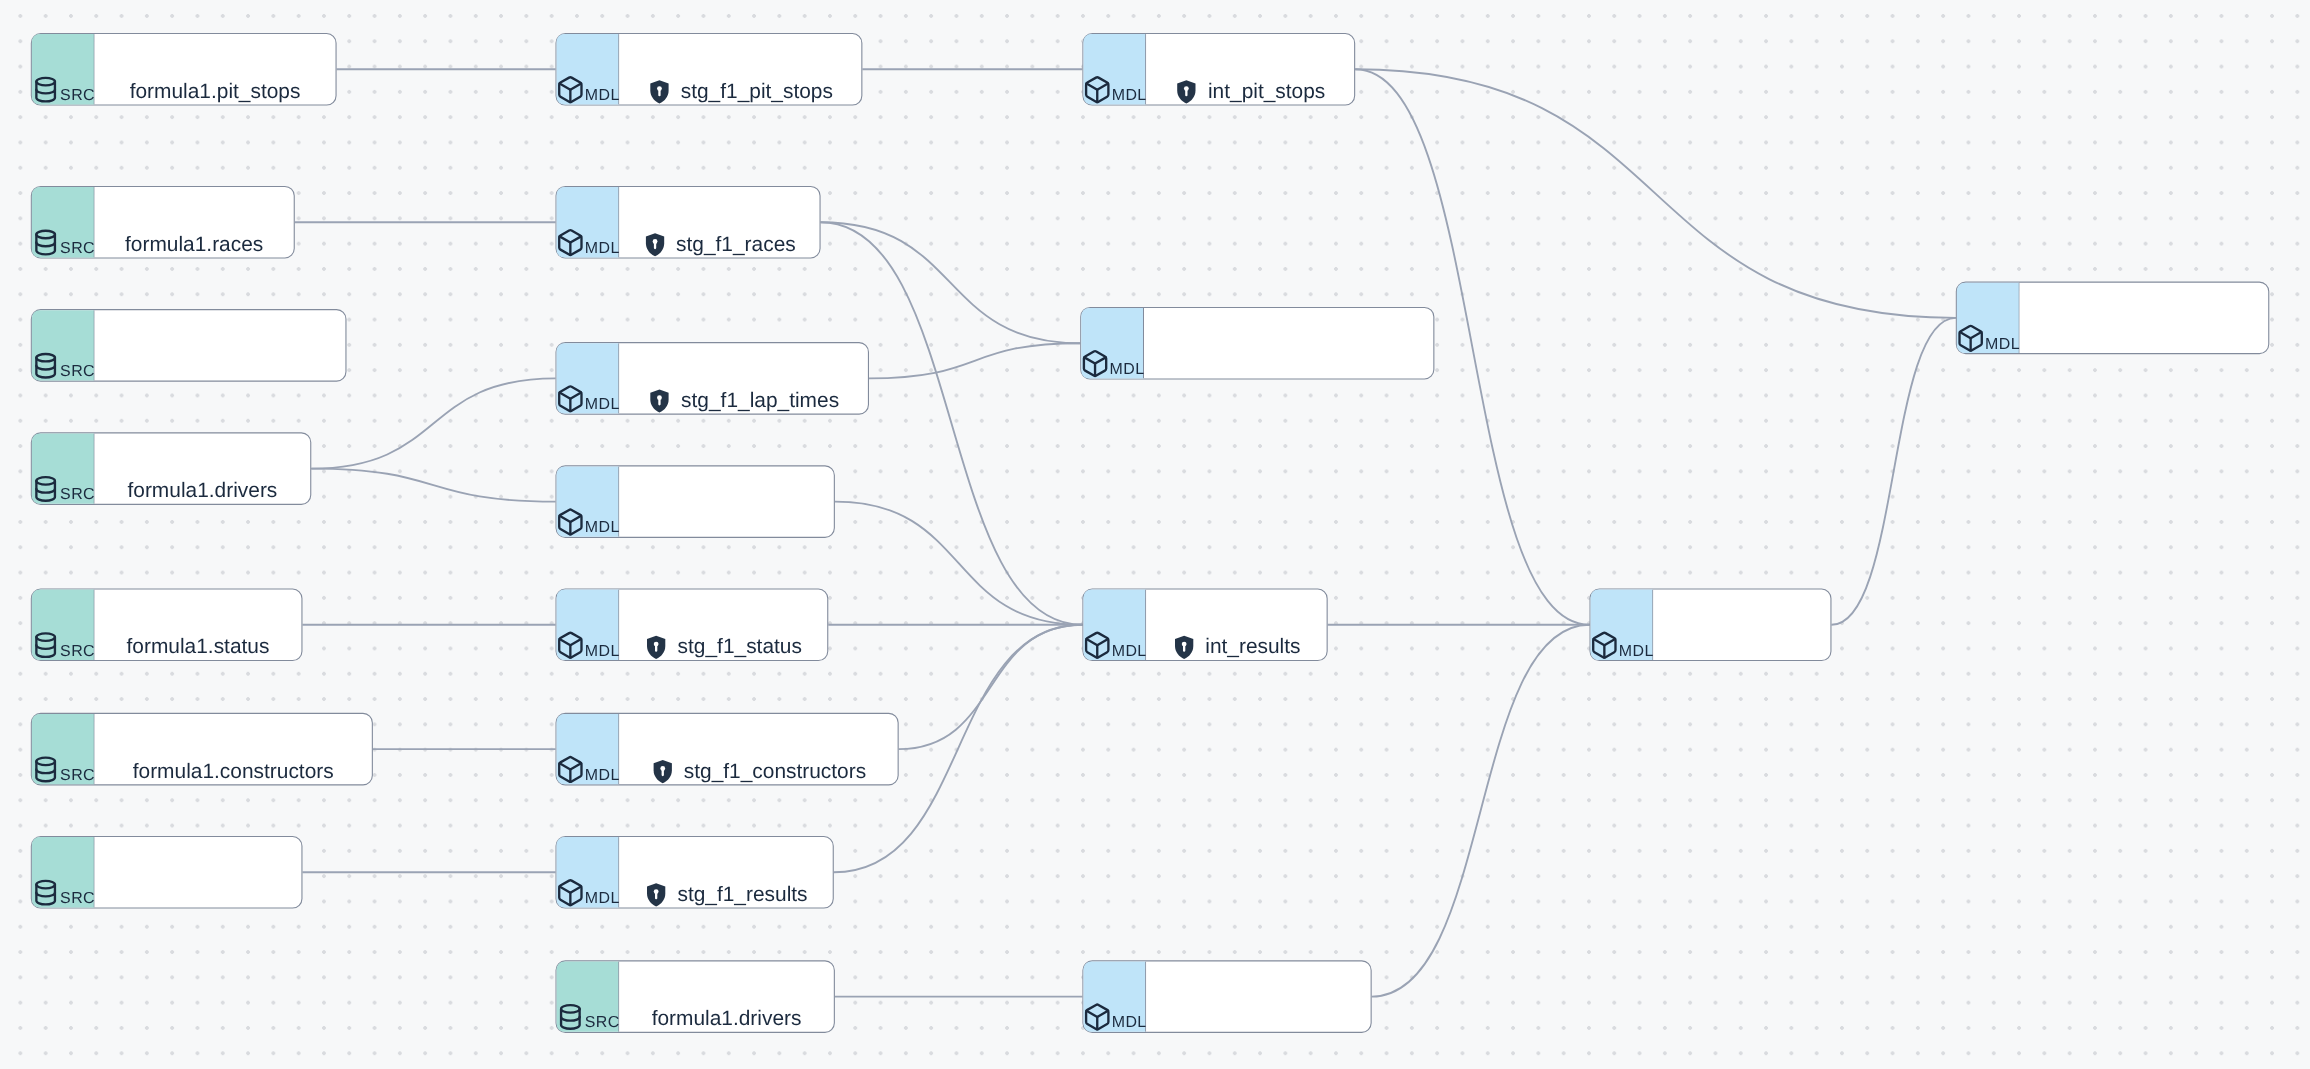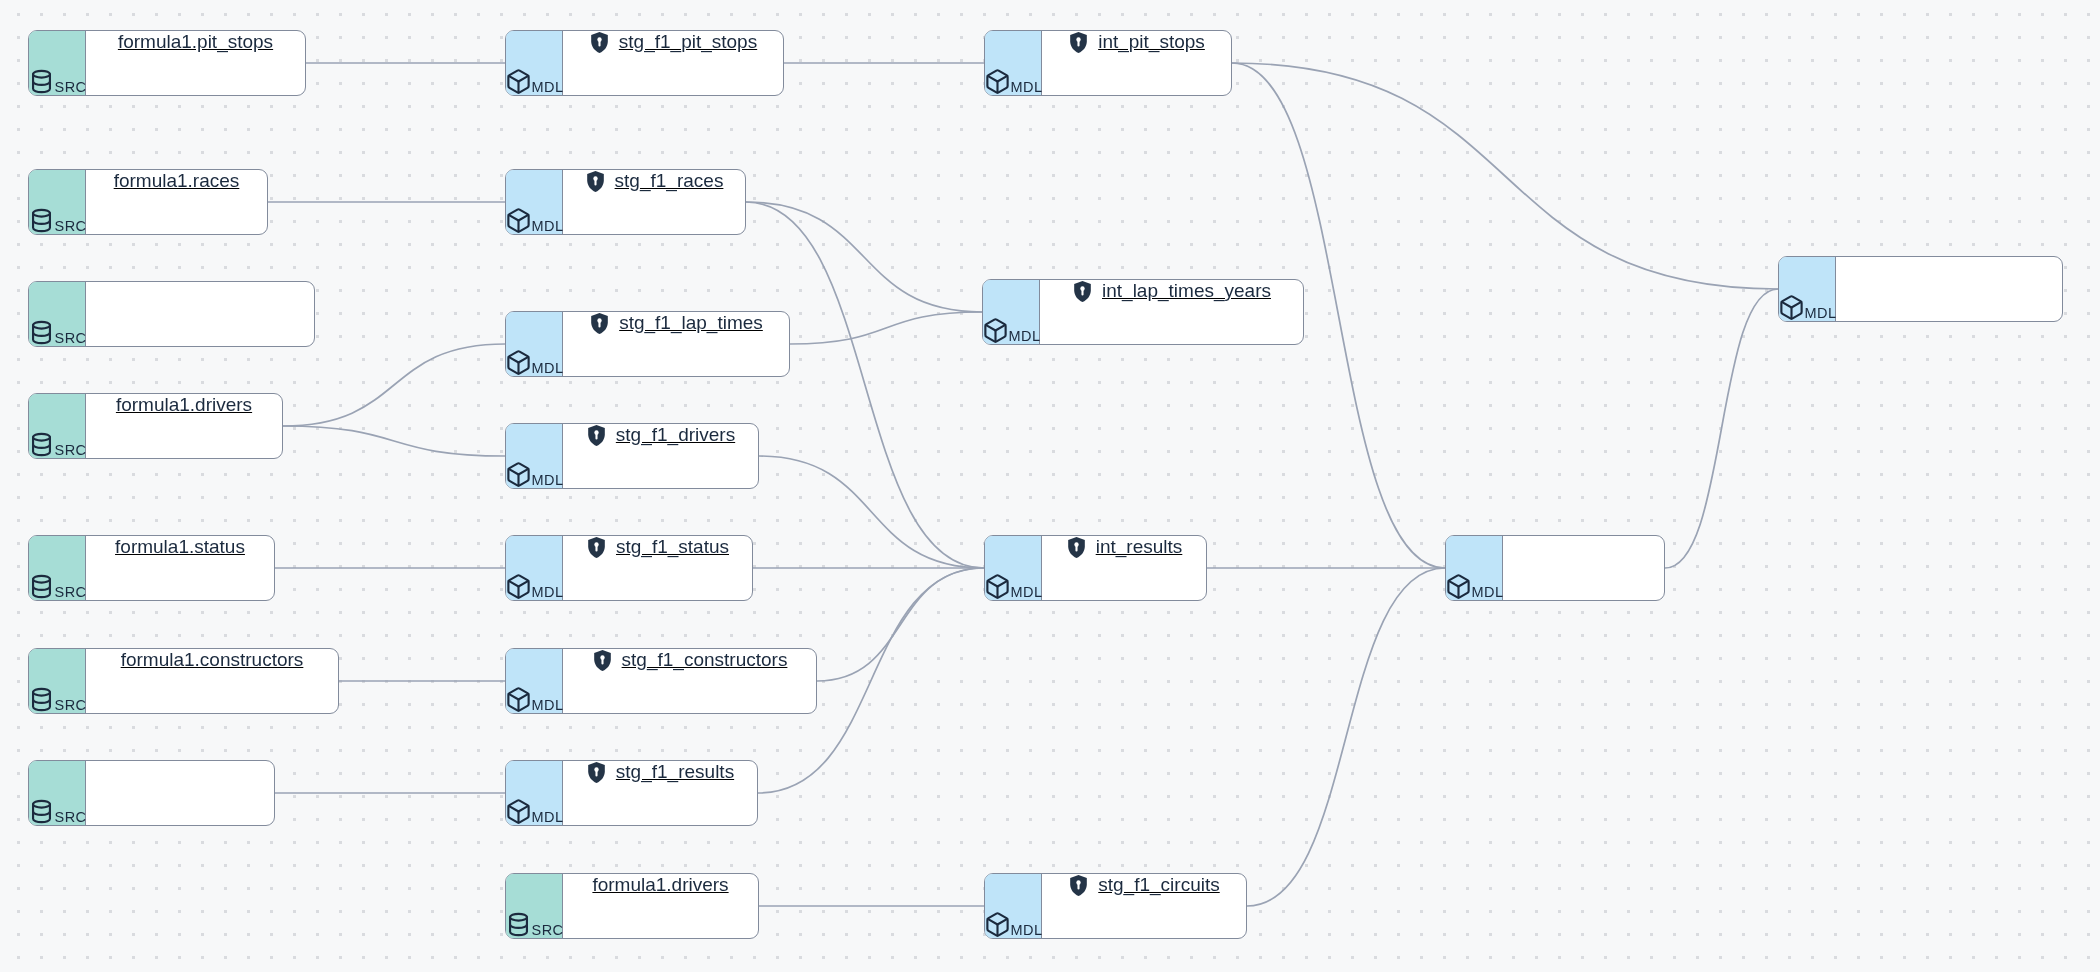--- a/index.html
+++ b/index.html
@@ -33,22 +33,22 @@
   }
   .node.source .badge{background:var(--src-badge,#a6ddd6);}
   .node.model  .badge{background:var(--mdl-badge,#bfe4f9);}
   .badge svg{display:block;}
   .badge-label{
     font-size:14.5px;line-height:15px;
     color:var(--text-color,#1b2a3e);
     letter-spacing:.4px;
   }
   .node-body{
-    flex:1;display:flex;align-items:flex-start;justify-content:center;
-    gap:9px;padding:0 14px;text-decoration:underline;
+    flex:1;display:flex;align-items:flex-end;justify-content:center;
+    gap:9px;padding:0 14px;
   }
   .node-label{
     font-size:19px;
     color:var(--text-color,#1b2a3e);
     white-space:nowrap;
   }
   .shield{display:flex;align-items:center;}
 </style>
 </head>
 <body>
@@ -261,30 +261,20 @@
       <div class="badge">
         <span>
           <svg width="27" height="27" viewBox="0 0 24 24" fill="none" stroke="var(--text-color)" stroke-width="1.9" stroke-linecap="round" stroke-linejoin="round">
     <path d="M21 16V8a2 2 0 0 0-1-1.73l-7-4a2 2 0 0 0-2 0l-7 4A2 2 0 0 0 3 8v8a2 2 0 0 0 1 1.73l7 4a2 2 0 0 0 2 0l7-4A2 2 0 0 0 21 16z"></path>
     <polyline points="3.3 7 12 12 20.7 7"></polyline>
     <line x1="12" y1="22" x2="12" y2="12"></line>
   </svg>
         </span>
         <span class="badge-label">MDL</span>
       </div>
-      <div class="node-body">
-        <span class="shield">
-          <svg width="21" height="23" viewBox="0 0 24 26" fill="none">
-    <path d="M12 1l9.5 3.4v7.1c0 6.1-4 11.2-9.5 13.5C6.5 22.7 2.5 17.6 2.5 11.5V4.4L12 1z" fill="var(--shield-fill)"></path>
-    <circle cx="12" cy="9.6" r="2.5" fill="#ffffff"></circle>
-    <path d="M12 11.5v5" stroke="#ffffff" stroke-width="2.4" stroke-linecap="round"></path>
-  </svg>
-        </span>
-        <span class="node-label">stg_f1_drivers</span>
-      </div>
     </div>
     <div class="node model" style="left: 505px; top: 535px; width: 248px;">
       <div class="badge">
         <span>
           <svg width="27" height="27" viewBox="0 0 24 24" fill="none" stroke="var(--text-color)" stroke-width="1.9" stroke-linecap="round" stroke-linejoin="round">
     <path d="M21 16V8a2 2 0 0 0-1-1.73l-7-4a2 2 0 0 0-2 0l-7 4A2 2 0 0 0 3 8v8a2 2 0 0 0 1 1.73l7 4a2 2 0 0 0 2 0l7-4A2 2 0 0 0 21 16z"></path>
     <polyline points="3.3 7 12 12 20.7 7"></polyline>
     <line x1="12" y1="22" x2="12" y2="12"></line>
   </svg>
         </span>
@@ -349,30 +339,20 @@
       <div class="badge">
         <span>
           <svg width="27" height="27" viewBox="0 0 24 24" fill="none" stroke="var(--text-color)" stroke-width="1.9" stroke-linecap="round" stroke-linejoin="round">
     <path d="M21 16V8a2 2 0 0 0-1-1.73l-7-4a2 2 0 0 0-2 0l-7 4A2 2 0 0 0 3 8v8a2 2 0 0 0 1 1.73l7 4a2 2 0 0 0 2 0l7-4A2 2 0 0 0 21 16z"></path>
     <polyline points="3.3 7 12 12 20.7 7"></polyline>
     <line x1="12" y1="22" x2="12" y2="12"></line>
   </svg>
         </span>
         <span class="badge-label">MDL</span>
       </div>
-      <div class="node-body">
-        <span class="shield">
-          <svg width="21" height="23" viewBox="0 0 24 26" fill="none">
-    <path d="M12 1l9.5 3.4v7.1c0 6.1-4 11.2-9.5 13.5C6.5 22.7 2.5 17.6 2.5 11.5V4.4L12 1z" fill="var(--shield-fill)"></path>
-    <circle cx="12" cy="9.6" r="2.5" fill="#ffffff"></circle>
-    <path d="M12 11.5v5" stroke="#ffffff" stroke-width="2.4" stroke-linecap="round"></path>
-  </svg>
-        </span>
-        <span class="node-label">stg_f1_circuits</span>
-      </div>
     </div>
     <div class="node model" style="left: 984px; top: 30px; width: 248px;">
       <div class="badge">
         <span>
           <svg width="27" height="27" viewBox="0 0 24 24" fill="none" stroke="var(--text-color)" stroke-width="1.9" stroke-linecap="round" stroke-linejoin="round">
     <path d="M21 16V8a2 2 0 0 0-1-1.73l-7-4a2 2 0 0 0-2 0l-7 4A2 2 0 0 0 3 8v8a2 2 0 0 0 1 1.73l7 4a2 2 0 0 0 2 0l7-4A2 2 0 0 0 21 16z"></path>
     <polyline points="3.3 7 12 12 20.7 7"></polyline>
     <line x1="12" y1="22" x2="12" y2="12"></line>
   </svg>
         </span>
@@ -392,30 +372,20 @@
     <div class="node model" style="left: 982px; top: 279px; width: 322px;">
       <div class="badge">
         <span>
           <svg width="27" height="27" viewBox="0 0 24 24" fill="none" stroke="var(--text-color)" stroke-width="1.9" stroke-linecap="round" stroke-linejoin="round">
     <path d="M21 16V8a2 2 0 0 0-1-1.73l-7-4a2 2 0 0 0-2 0l-7 4A2 2 0 0 0 3 8v8a2 2 0 0 0 1 1.73l7 4a2 2 0 0 0 2 0l7-4A2 2 0 0 0 21 16z"></path>
     <polyline points="3.3 7 12 12 20.7 7"></polyline>
     <line x1="12" y1="22" x2="12" y2="12"></line>
   </svg>
         </span>
         <span class="badge-label">MDL</span>
-      </div>
-      <div class="node-body">
-        <span class="shield">
-          <svg width="21" height="23" viewBox="0 0 24 26" fill="none">
-    <path d="M12 1l9.5 3.4v7.1c0 6.1-4 11.2-9.5 13.5C6.5 22.7 2.5 17.6 2.5 11.5V4.4L12 1z" fill="var(--shield-fill)"></path>
-    <circle cx="12" cy="9.6" r="2.5" fill="#ffffff"></circle>
-    <path d="M12 11.5v5" stroke="#ffffff" stroke-width="2.4" stroke-linecap="round"></path>
-  </svg>
-        </span>
-        <span class="node-label">int_lap_times_years</span>
       </div>
     </div>
     <div class="node model" style="left: 984px; top: 535px; width: 223px;">
       <div class="badge">
         <span>
           <svg width="27" height="27" viewBox="0 0 24 24" fill="none" stroke="var(--text-color)" stroke-width="1.9" stroke-linecap="round" stroke-linejoin="round">
     <path d="M21 16V8a2 2 0 0 0-1-1.73l-7-4a2 2 0 0 0-2 0l-7 4A2 2 0 0 0 3 8v8a2 2 0 0 0 1 1.73l7 4a2 2 0 0 0 2 0l7-4A2 2 0 0 0 21 16z"></path>
     <polyline points="3.3 7 12 12 20.7 7"></polyline>
     <line x1="12" y1="22" x2="12" y2="12"></line>
   </svg>

